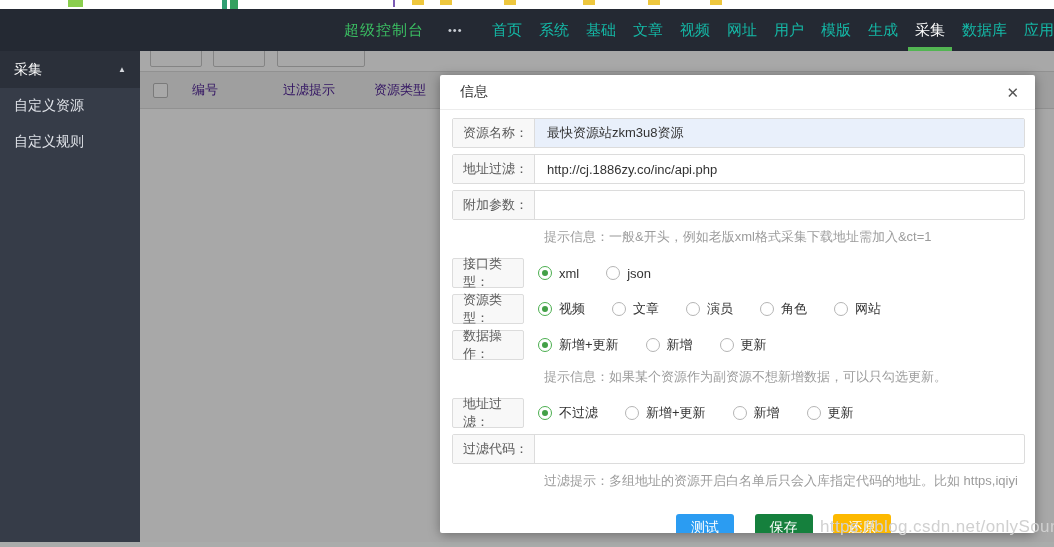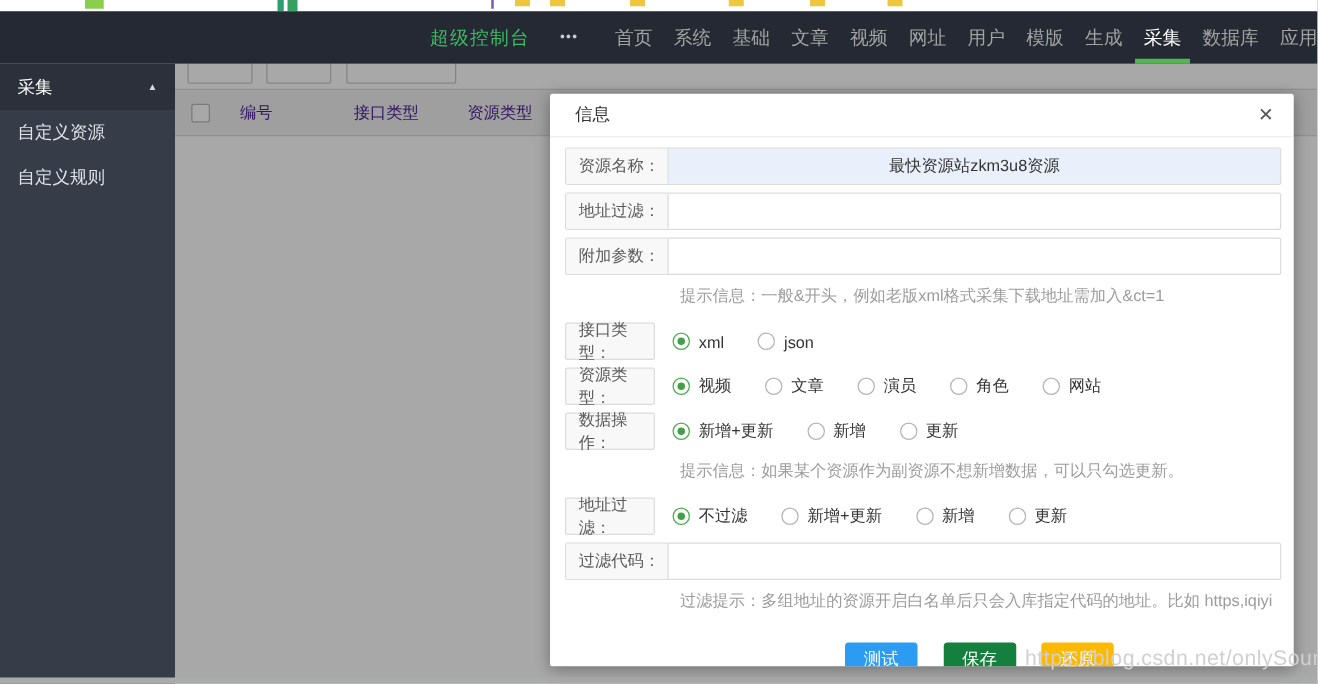--- a/index.html
+++ b/index.html
@@ -9,21 +9,21 @@
   
   .bstrip { position:absolute; top:0; left:0; width:1054px; height:9px; background:#fff; z-index:3; }
   .fav { position:absolute; top:0; }
 
   
   .topnav { position:absolute; top:9px; left:0; width:1054px; height:42px; background:#242933;
             display:flex; align-items:center; padding-left:14px; z-index:4;justify-content:flex-end; }
   .logo { color:#3bbd62; font-size:15px; width:104px; letter-spacing:1px; }
   .more-dots { color:#c9cdd4; font-size:11px; width:30px; letter-spacing:1px; cursor:pointer; }
   .menu { display:flex; margin-left:14px; gap:17px; height:42px; align-items:stretch; }
-  .menu .nav-item { color:#a3a3a3; font-size:15px; display:flex; align-items:center; position:relative;
+  .menu .nav-item { color:#14b8a6; font-size:15px; display:flex; align-items:center; position:relative;
                     cursor:pointer; white-space:nowrap; }
   .menu .nav-item.active { color:#ffffff; }
   .menu .nav-item.active::after { content:""; position:absolute; left:50%; transform:translateX(-50%);
                     bottom:0; width:44px; height:4px; background:#52b552; }
 
   
   .sidebar { position:absolute; top:51px; left:0; width:140px; height:496px; background:#363c48; z-index:4; }
   .side-section { height:37px; background:#2b303a; color:#fff; font-size:14px; display:flex;
                   align-items:center; padding:0 14px; justify-content:space-between; cursor:pointer; }
   .side-arrow { font-size:8px; color:#d6d9de; }
@@ -54,21 +54,21 @@
             justify-content:space-between; padding:0 16px 0 20px; }
   .m-title { font-size:14px; color:#333; font-weight:normal; }
   .m-close { font-size:15px; color:#555; cursor:pointer; line-height:1; }
   .m-body { padding:8px 10px 0 12px; }
 
   .frow { display:flex; height:30px; border:1px solid #dcdcdc; border-radius:2px; margin-bottom:6px;
           align-items:stretch; background:#fff; }
   .flabel { width:82px; background:#f8f8f8; border-right:1px solid #dcdcdc; color:#5a5a5a; font-size:13px;
             display:flex; align-items:center; padding-left:10px; flex-shrink:0; }
   .finput { flex:1; border:none; outline:none; background:transparent; font-size:13px; color:#333;
-            padding:0 12px; font-family:"Liberation Sans","DejaVu Sans",sans-serif;text-align:center; }
+            padding:0 12px; font-family:"Liberation Sans","DejaVu Sans",sans-serif; }
   .fill-blue { background:#e9f0fb; }
 
   .rrow { display:flex; height:30px; margin-bottom:6px; align-items:center; }
   .rlabel { width:72px; height:30px; background:#f8f8f8; border:1px solid #dcdcdc; border-radius:2px;
             color:#5a5a5a; font-size:13px; display:flex; align-items:center; padding-left:10px; flex-shrink:0; }
   .ropts { display:flex; margin-left:14px; }
   .ropt { display:flex; align-items:center; margin-right:27px; cursor:pointer;text-align:right; }
   .rdo { width:14px; height:14px; border:1px solid #b5b5b5; border-radius:50%; position:relative;
          background:#fff; flex-shrink:0; }
   .ropt.sel .rdo { border-color:#4bae4f; }
@@ -134,40 +134,41 @@
   <div class="side-item">自定义规则</div>
 </aside>
 
 <main class="content">
   <div class="tb-btn b1"></div>
   <div class="tb-btn b2"></div>
   <div class="tb-btn b3"></div>
   <div class="thead">
     <div class="thcheck"></div>
     <span class="thcell thc1">编号</span>
-    <span class="thcell thc2">接口类型</span>
+    <span class="thcell thc2">过滤提示</span>
     <span class="thcell thc3">资源类型</span>
   </div>
   <div class="overlay"></div>
 </main>
 
 <section class="modal">
   <div class="m-head">
     <h3 class="m-title">信息</h3>
     <span class="m-close">✕</span>
   </div>
   <div class="m-body">
 
     <div class="frow">
       <span class="flabel">资源名称：</span>
       <input class="finput fill-blue" value="最快资源站zkm3u8资源" style="">
     </div>
 
     <div class="frow">
       <span class="flabel">地址过滤：</span>
+      <input class="finput" value="http://cj.1886zy.co/inc/api.php" style="">
     </div>
 
     <div class="frow">
       <span class="flabel">附加参数：</span>
       <input class="finput" value="" style="">
     </div>
 
     <div class="hint">提示信息：一般&amp;开头，例如老版xml格式采集下载地址需加入&amp;ct=1</div>
 
     <div class="rrow">

